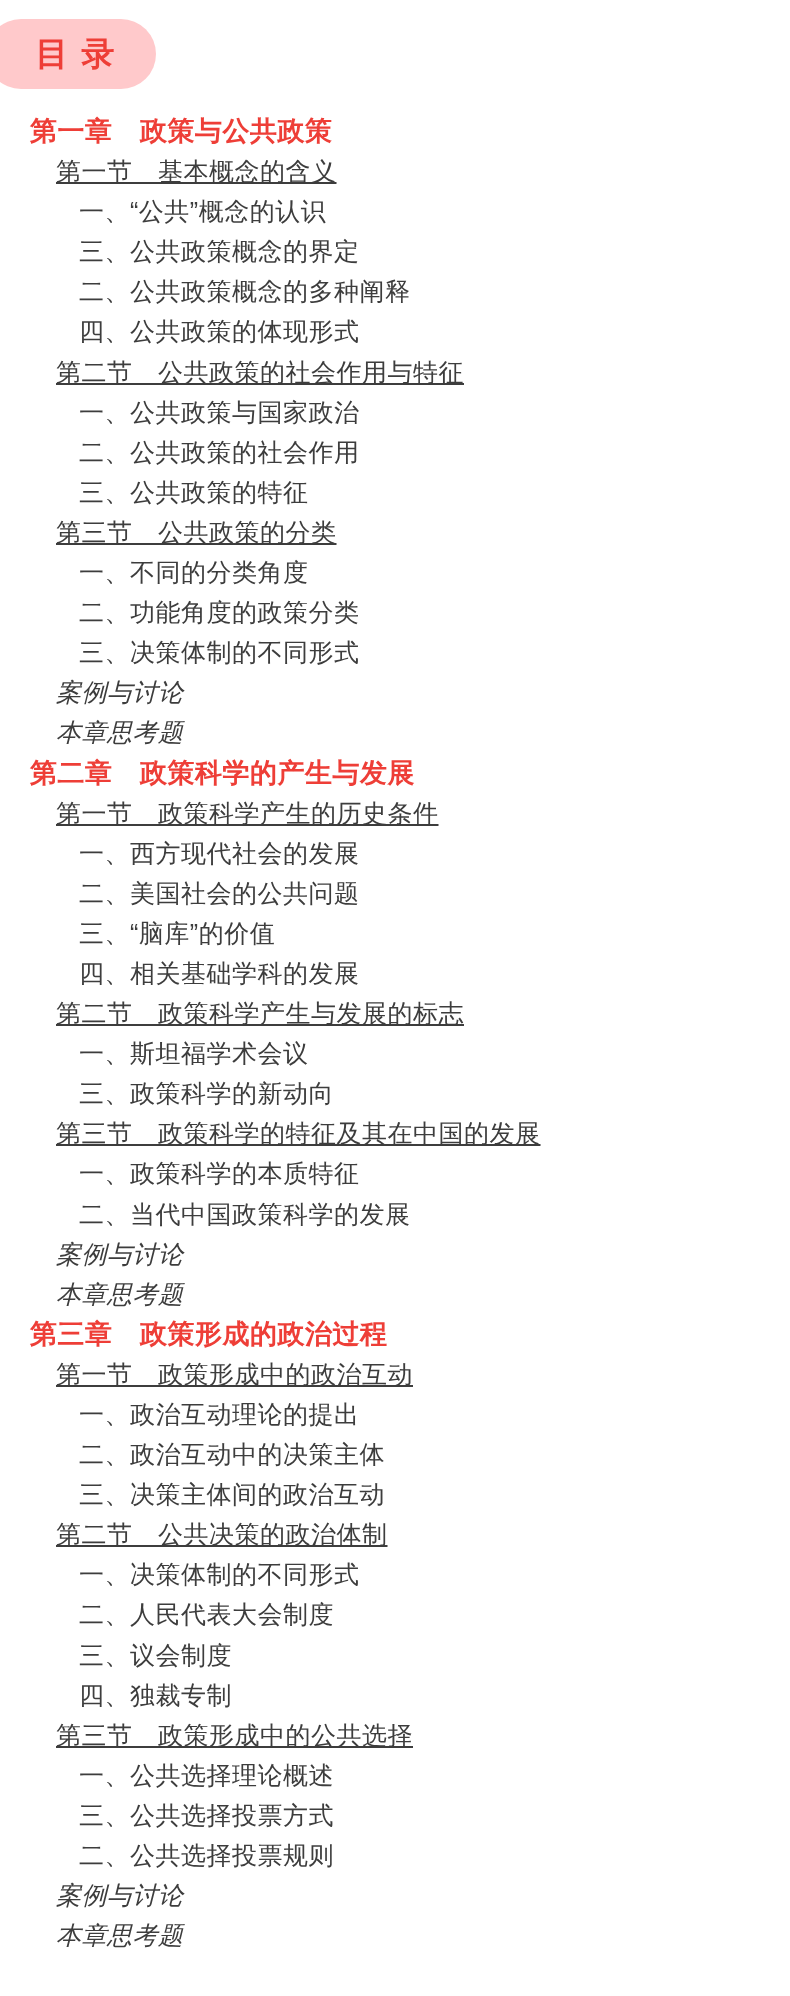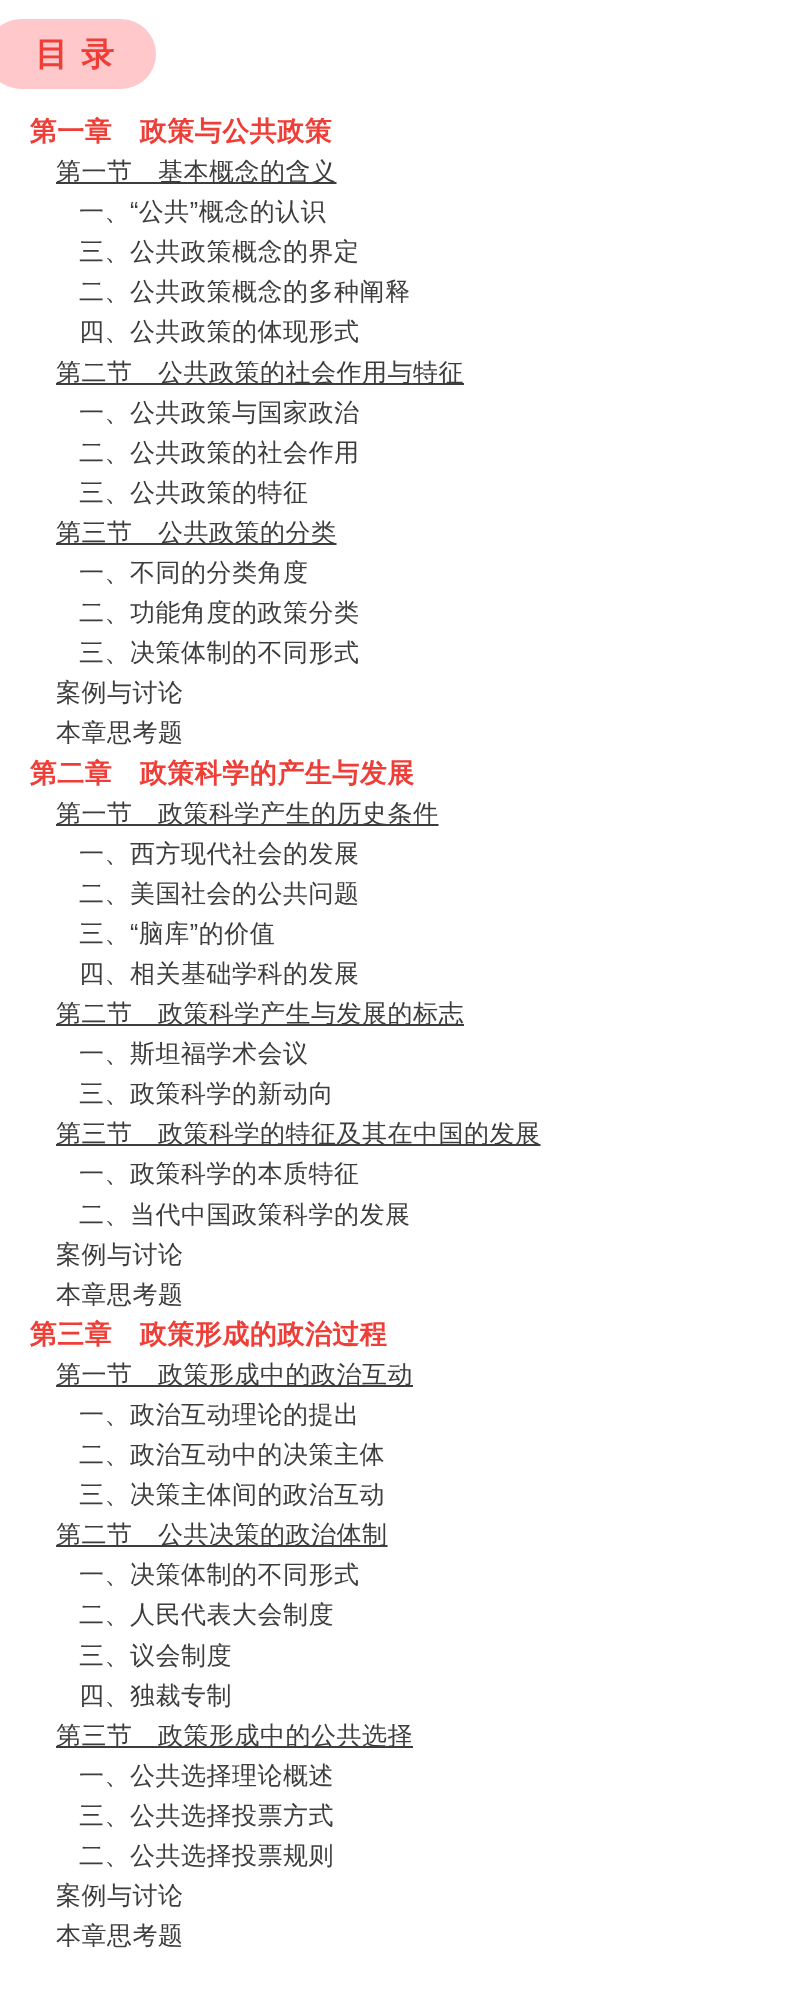--- a/index.html
+++ b/index.html
@@ -58,20 +58,21 @@
   }
   .toc-entry.section {
     padding-left: 56px;
     text-decoration: underline;
   }
   .toc-entry.item {
     padding-left: 79px;
   }
   .toc-entry.extra {
     padding-left: 56px;
+    font-style: italic;
   }
 </style>
 </head>
 <body>
 
 <div class="page" style="--red: #ee3e37; --pill: #ffc9cb; --text: #3d3d3d; --bg: #ffffff;">
   <div class="pill">
     <span class="pill-text">目 录</span>
   </div>
   <div class="toc">

